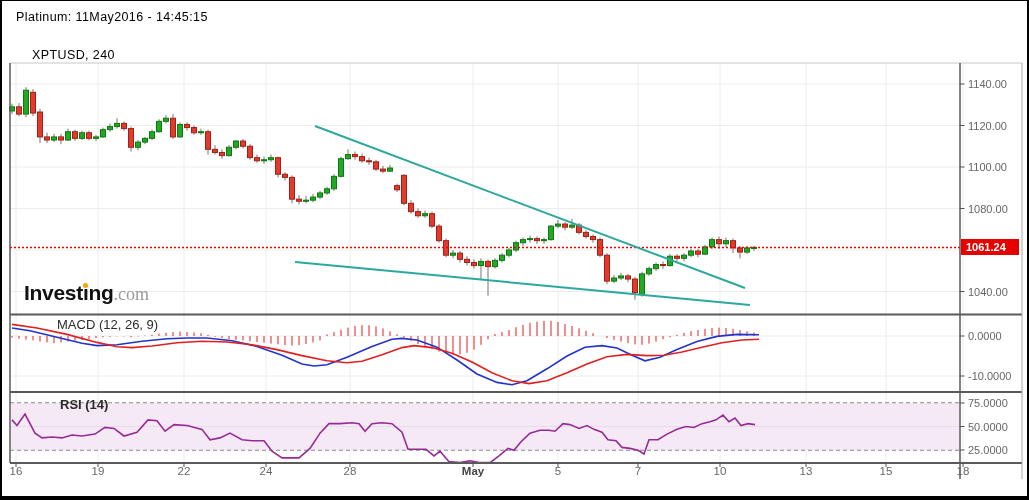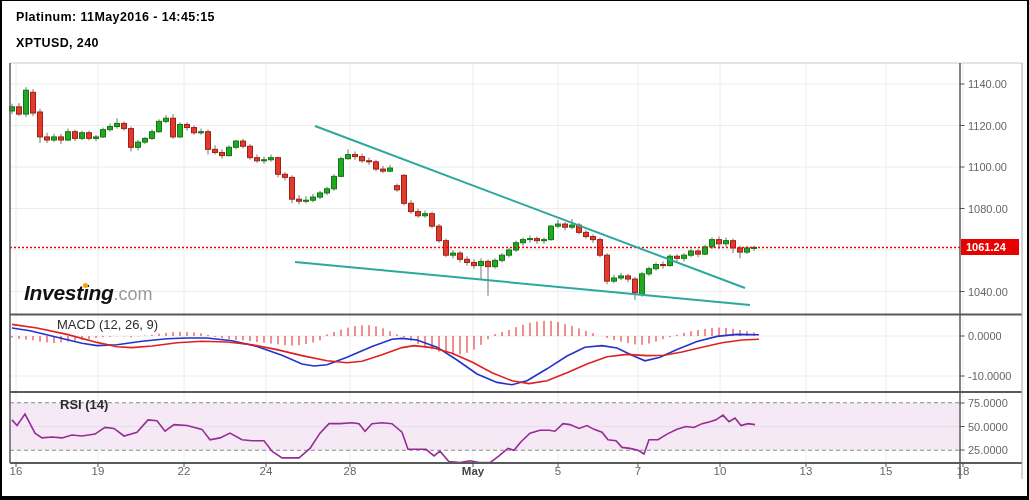--- a/index.html
+++ b/index.html
@@ -1,31 +1,31 @@
 <!DOCTYPE html>
 <html><head>
 <meta charset="utf-8">
 <style>
   html,body{margin:0;padding:0;background:#fff;}
   #frame{position:relative;width:1029px;height:500px;background:#fff;box-sizing:border-box;
          border-left:2px solid #000;border-right:2px solid #000;border-top:1px solid #000;border-bottom:4px solid #000;
          font-family:"Liberation Sans",sans-serif;overflow:hidden;}
-  .hdr{position:absolute;left:14px;color:#000;font-size:12.5px;font-weight:700;letter-spacing:.4px;white-space:nowrap;}
-  #hdr1{top:9px;} #hdr2{top:35px;}
+  .hdr{position:absolute;left:14px;color:#000;font-size:12.5px;font-weight:400;letter-spacing:.4px;white-space:nowrap;}
+  #hdr1{top:9px;} #hdr2{top:47px;margin-left:16px;}
   #cv{position:absolute;left:0;top:0;}
   .panel-label{position:absolute;color:#2b2b2b;font-size:13px;margin-left:40px;}
   #macd-label{left:15px;top:316px;}
   #rsi-label{left:18px;top:396px;font-weight:bold;}
   #badge{position:absolute;left:959px;top:238px;width:58px;height:16px;background:#e60000;color:#fff;
          font-size:11px;font-weight:bold;line-height:16px;padding-left:5px;box-sizing:border-box;}
   #wm{position:absolute;left:22px;top:280px;white-space:nowrap;}
-  #wm .b{color:#111;font-size:21px;font-weight:bold;letter-spacing:-0.3px;font-style:italic;}
+  #wm .b{color:#111;font-size:21px;font-weight:bold;letter-spacing:-0.3px;}
   #wm .wm-i{position:relative;}
   #wm .wm-i .odot{position:absolute;left:0.5px;top:2.2px;width:5px;height:5px;border-radius:50%;background:#f7a600;}
-  #wm .com{color:#9a9a9a;font-size:18px;font-weight:normal;}
+  #wm .com{color:#9a9a9a;font-size:18px;font-weight:normal;font-family:Liberation Serif, serif;}
   text{font-family:"Liberation Sans",sans-serif;}
 </style>
 </head>
 <body>
 
 <div id="frame">
   <div class="hdr" id="hdr1">Platinum: 11May2016 - 14:45:15</div>
   <div class="hdr" id="hdr2">XPTUSD, 240</div>
 
   <svg id="cv" width="1029" height="500">

